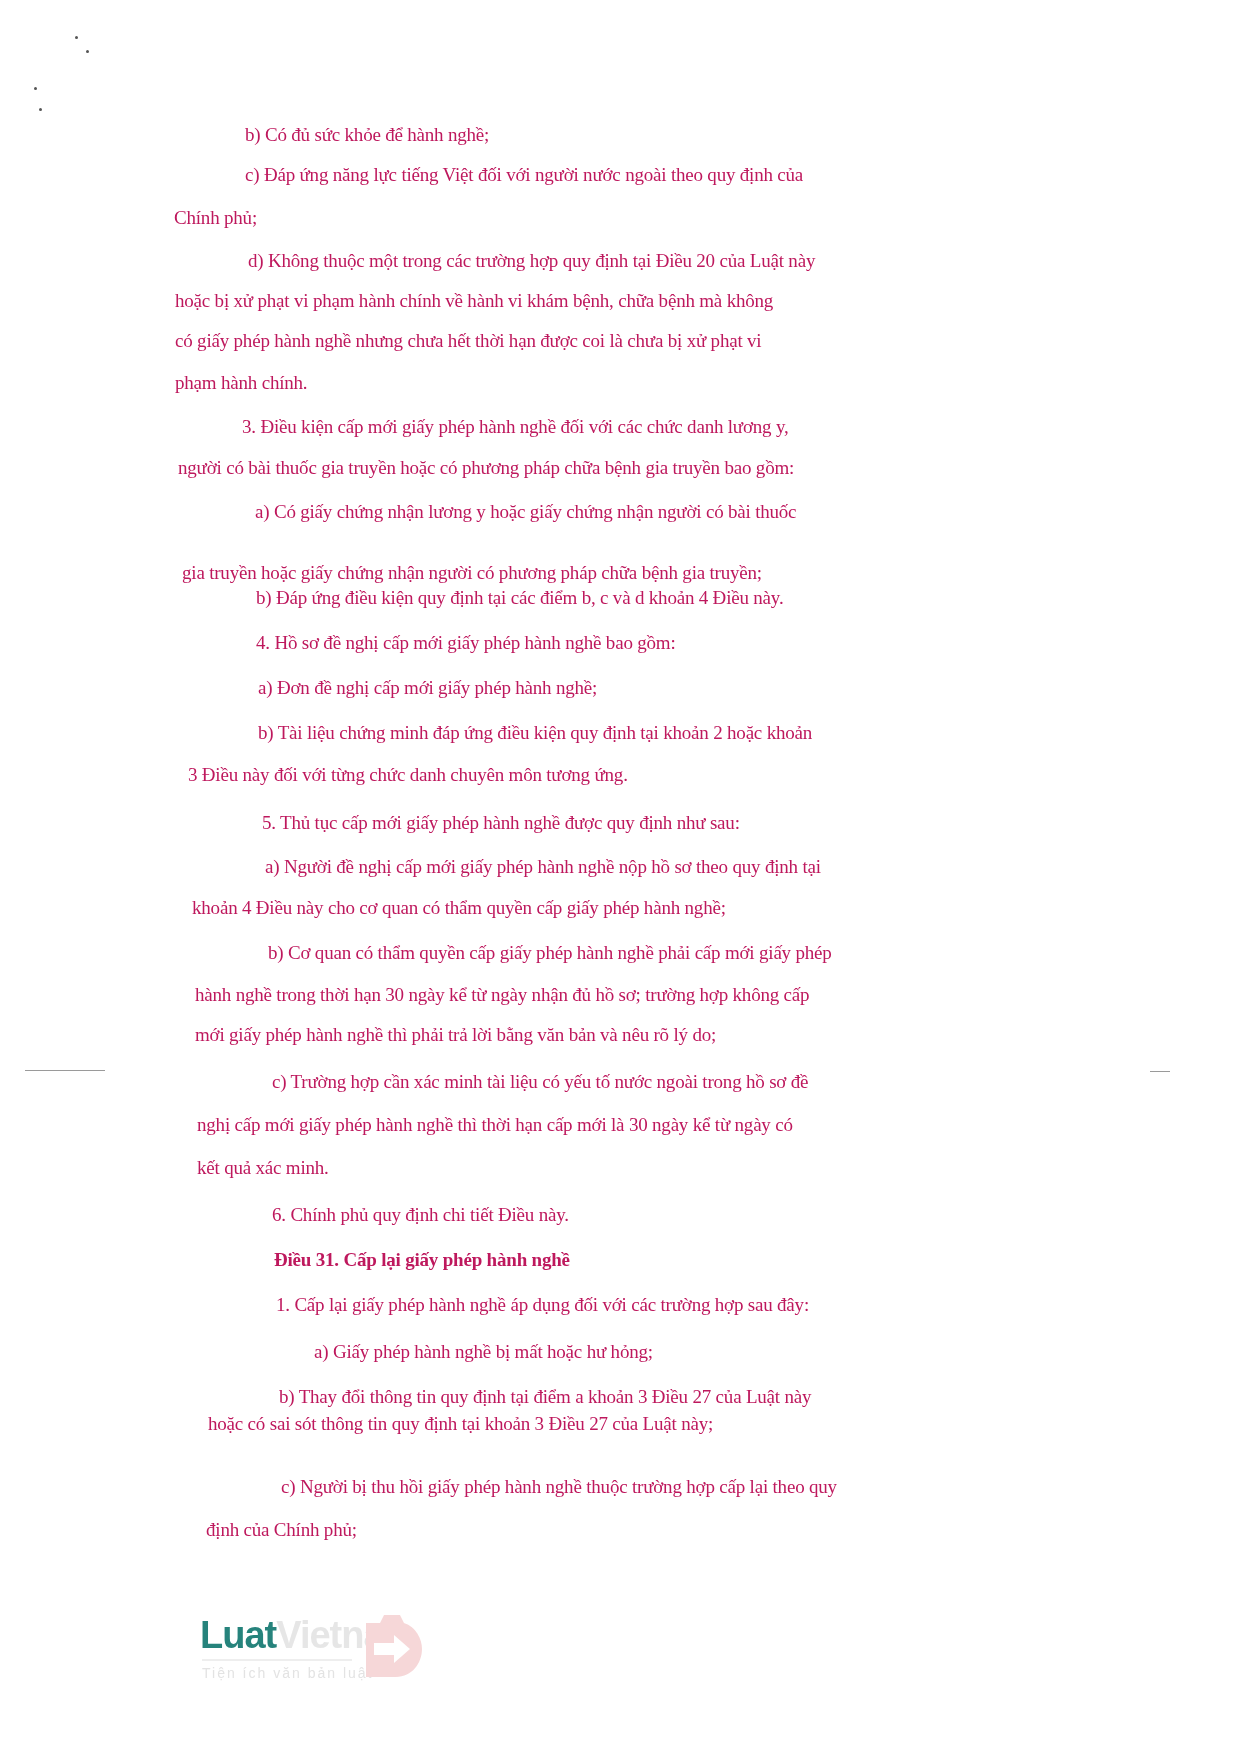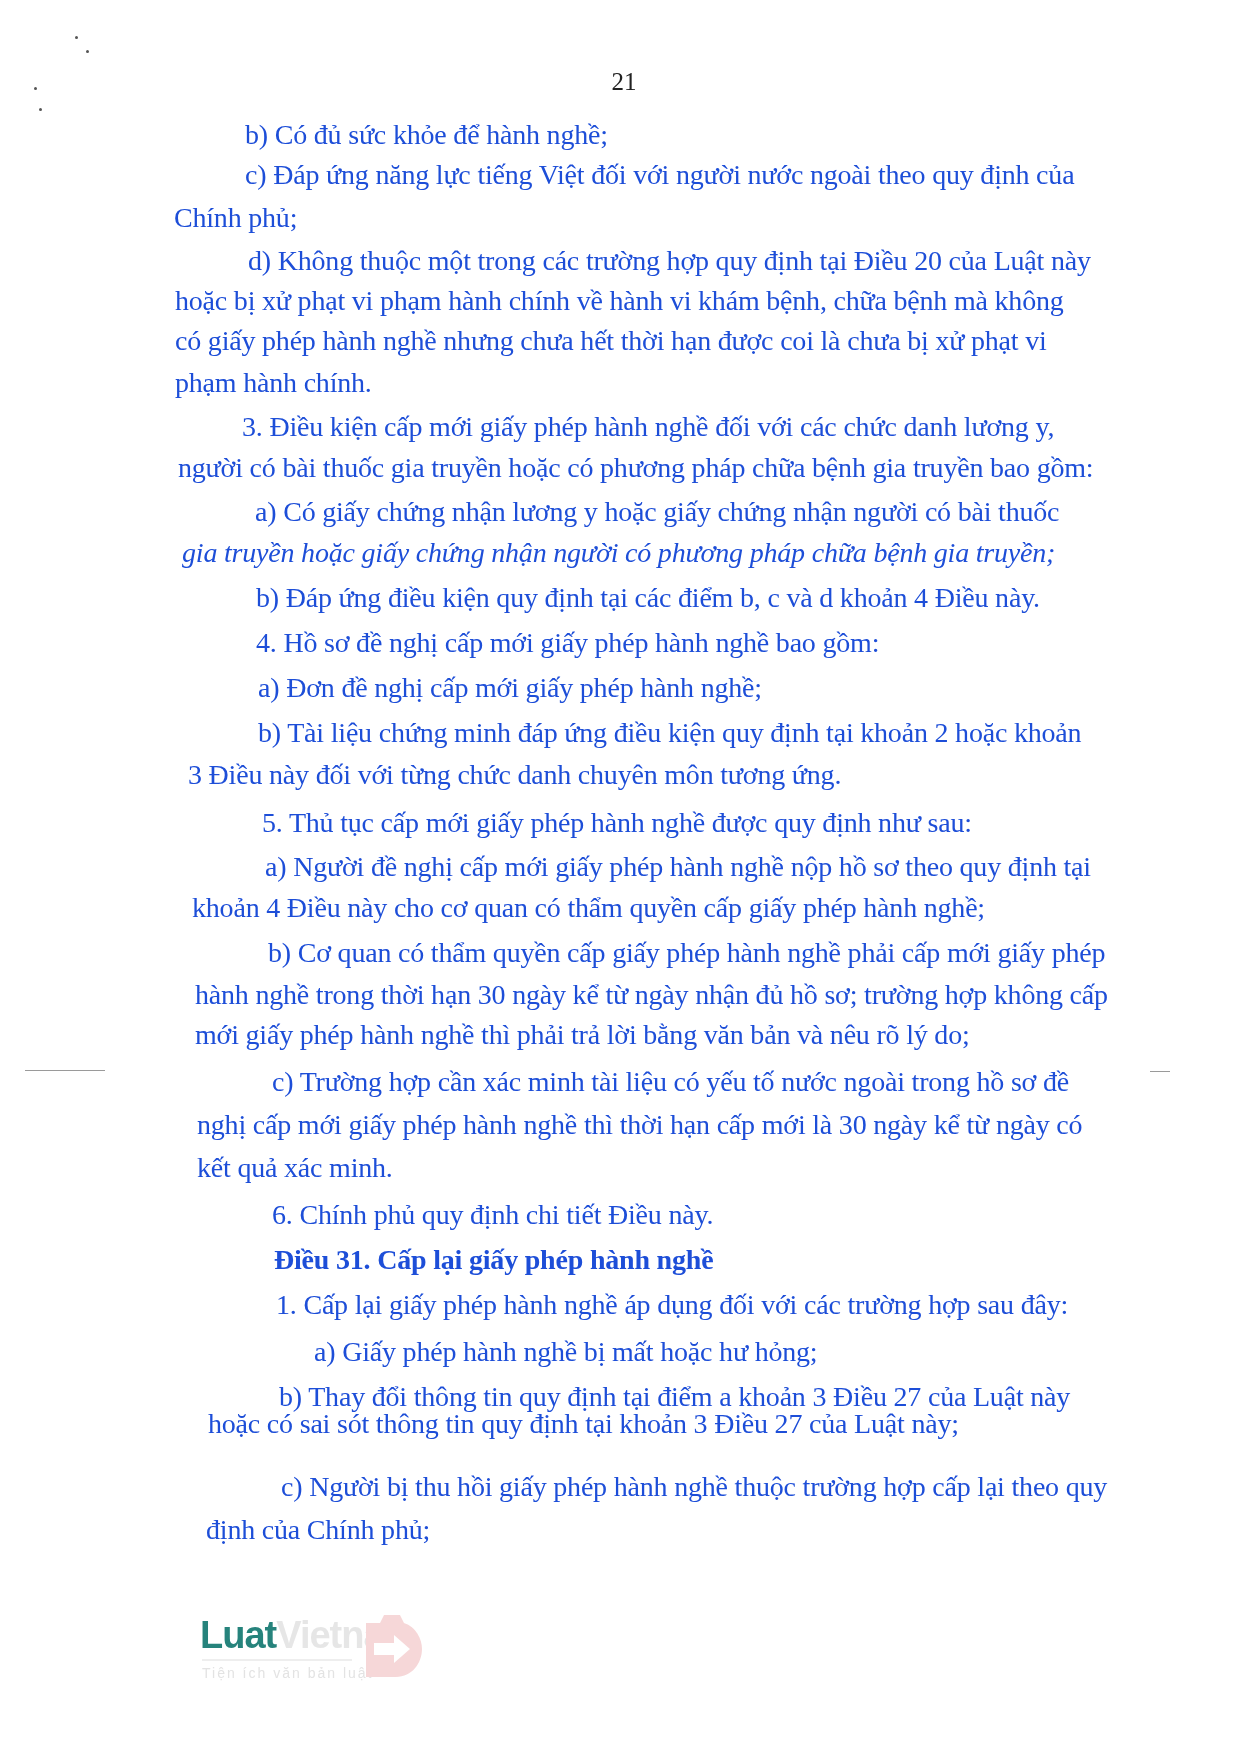--- a/index.html
+++ b/index.html
@@ -25,24 +25,24 @@
       position: absolute;
       top: 68px;
       left: 0;
       width: 1248px;
       text-align: center;
       font-size: 25px;
       color: #222;
     }
     .line {
       position: absolute;
-      font-size: 28px;
+      font-size: 19px;
       white-space: nowrap;
       line-height: 30px;
-      color: #1d4ed8;
+      color: #be185d;
       letter-spacing: -0.2px;
     }
     .line.bold { font-weight: bold; }
     .scan-dot {
       position: absolute;
       width: 3px; height: 3px;
       border-radius: 50%;
       background: #555;
     }
     .scan-dash {
@@ -94,34 +94,33 @@
 
 <div class="page">
 
   <span class="scan-dot" style="left:75px;top:36px;"></span>
   <span class="scan-dot" style="left:86px;top:50px;"></span>
   <span class="scan-dot" style="left:34px;top:87px;"></span>
   <span class="scan-dot" style="left:39px;top:108px;"></span>
   <span class="scan-dash" style="left:25px;top:1070px;width:80px;"></span>
   <span class="scan-dash" style="left:1150px;top:1071px;width:20px;"></span>
 
-  <div class="page-number">21</div>
 
   <div id="lines">
       <div class="line" style="left: 245px; top: 120px;">b) Có đủ sức khỏe để hành nghề;</div>
       <div class="line" style="left: 245px; top: 160px;">c) Đáp ứng năng lực tiếng Việt đối với người nước ngoài theo quy định của</div>
       <div class="line" style="left: 174px; top: 203px;">Chính phủ;</div>
       <div class="line" style="left: 248px; top: 246px;">d) Không thuộc một trong các trường hợp quy định tại Điều 20 của Luật này</div>
       <div class="line" style="left: 175px; top: 286px;">hoặc bị xử phạt vi phạm hành chính về hành vi khám bệnh, chữa bệnh mà không</div>
       <div class="line" style="left: 175px; top: 326px;">có giấy phép hành nghề nhưng chưa hết thời hạn được coi là chưa bị xử phạt vi</div>
       <div class="line" style="left: 175px; top: 368px;">phạm hành chính.</div>
       <div class="line" style="left: 242px; top: 412px;">3. Điều kiện cấp mới giấy phép hành nghề đối với các chức danh lương y,</div>
       <div class="line" style="left: 178px; top: 453px;">người có bài thuốc gia truyền hoặc có phương pháp chữa bệnh gia truyền bao gồm:</div>
       <div class="line" style="left: 255px; top: 497px;">a) Có giấy chứng nhận lương y hoặc giấy chứng nhận người có bài thuốc</div>
-      <div class="line" style="left: 182px; top: 538px; font-style: italic;">gia truyền hoặc giấy chứng nhận người có phương pháp chữa bệnh gia truyền;</div>
+      <div class="line" style="left: 182px; top: 558px;">gia truyền hoặc giấy chứng nhận người có phương pháp chữa bệnh gia truyền;</div>
       <div class="line" style="left: 256px; top: 583px;">b) Đáp ứng điều kiện quy định tại các điểm b, c và d khoản 4 Điều này.</div>
       <div class="line" style="left: 256px; top: 628px;">4. Hồ sơ đề nghị cấp mới giấy phép hành nghề bao gồm:</div>
       <div class="line" style="left: 258px; top: 673px;">a) Đơn đề nghị cấp mới giấy phép hành nghề;</div>
       <div class="line" style="left: 258px; top: 718px;">b) Tài liệu chứng minh đáp ứng điều kiện quy định tại khoản 2 hoặc khoản</div>
       <div class="line" style="left: 188px; top: 760px;">3 Điều này đối với từng chức danh chuyên môn tương ứng.</div>
       <div class="line" style="left: 262px; top: 808px;">5. Thủ tục cấp mới giấy phép hành nghề được quy định như sau:</div>
       <div class="line" style="left: 265px; top: 852px;">a) Người đề nghị cấp mới giấy phép hành nghề nộp hồ sơ theo quy định tại</div>
       <div class="line" style="left: 192px; top: 893px;">khoản 4 Điều này cho cơ quan có thẩm quyền cấp giấy phép hành nghề;</div>
       <div class="line" style="left: 268px; top: 938px;">b) Cơ quan có thẩm quyền cấp giấy phép hành nghề phải cấp mới giấy phép</div>
       <div class="line" style="left: 195px; top: 980px;">hành nghề trong thời hạn 30 ngày kể từ ngày nhận đủ hồ sơ; trường hợp không cấp</div>

